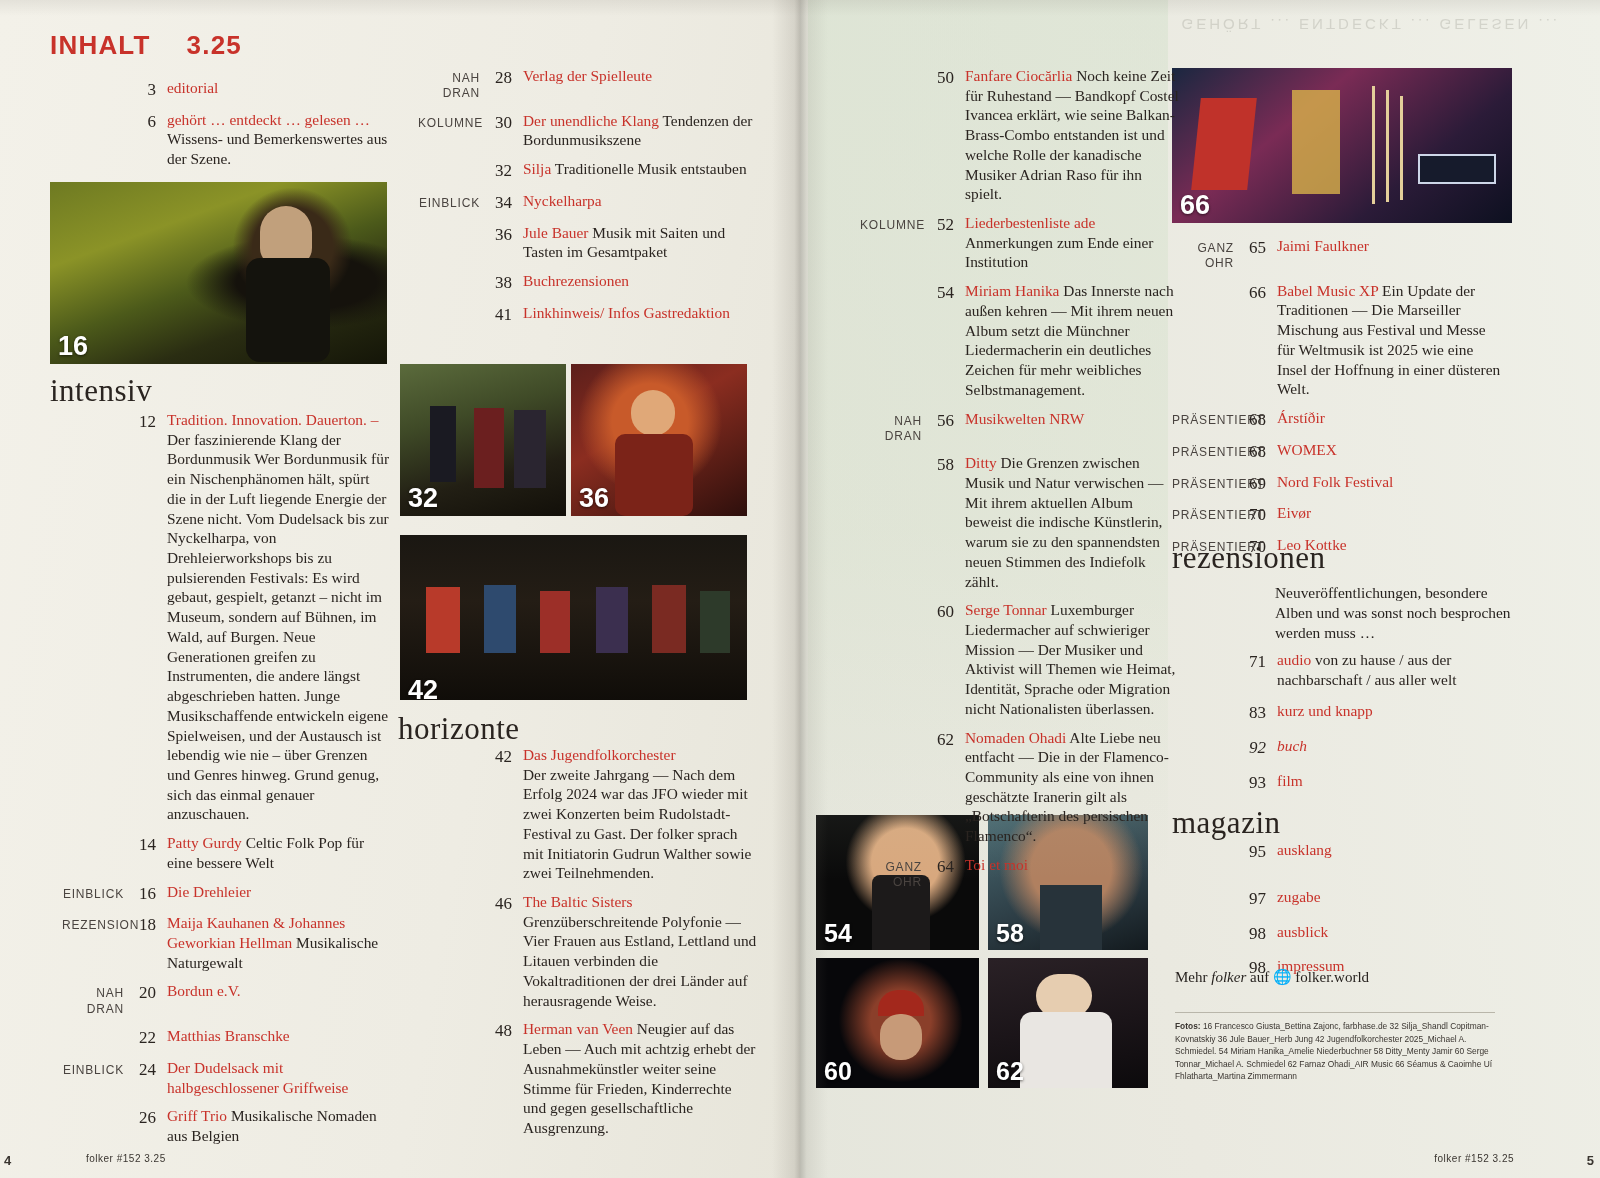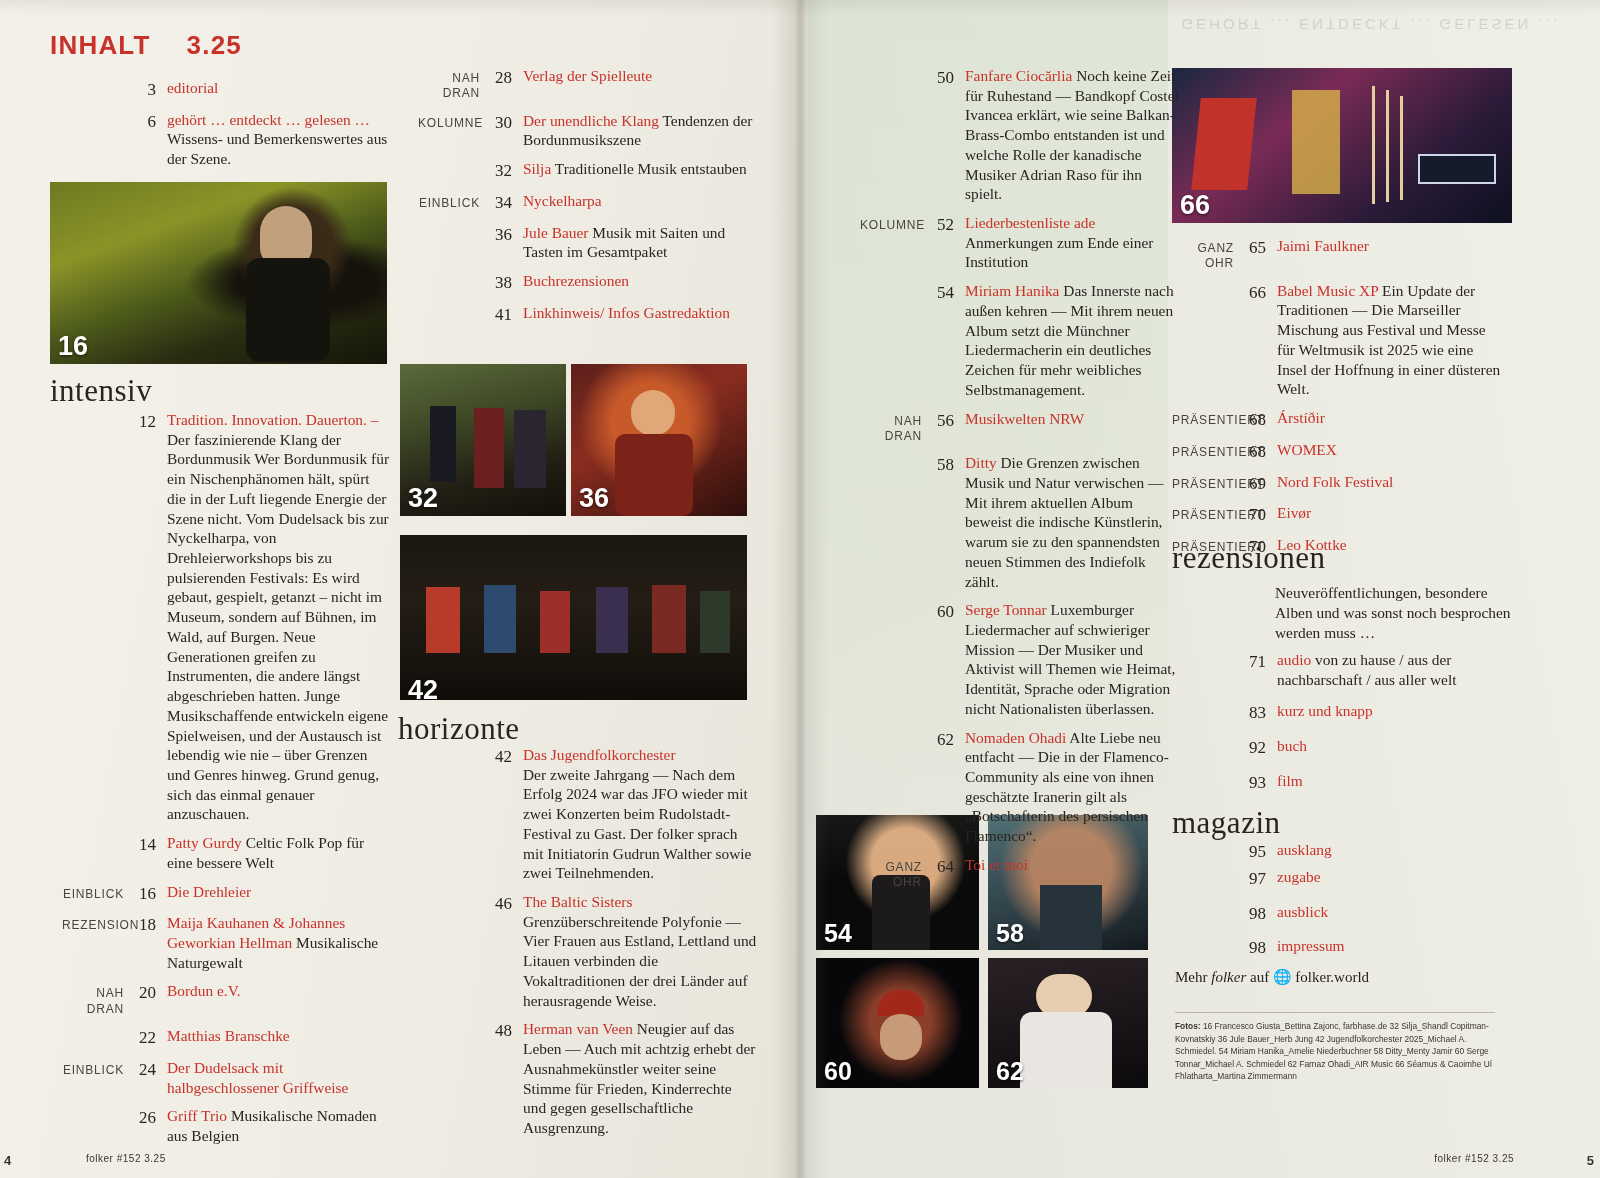--- a/index.html
+++ b/index.html
@@ -406,35 +406,35 @@
         <div class="kicker"></div>
         <div class="pg">71</div>
         <div class="txt"><span class="ttl">audio</span>
           <span class="desc">von zu hause / aus der nachbarschaft / aus aller welt</span></div>
       </div>
       <div class="entry" style="margin-top:12px;">
         <div class="kicker"></div>
         <div class="pg">83</div>
         <div class="txt"><span class="ttl">kurz und knapp</span></div>
       </div>
-      <div class="entry" style="margin-top:12px;">
+      <div class="entry" style="margin-top:12px;font-style:italic;">
         <div class="kicker"></div>
         <div class="pg">92</div>
         <div class="txt"><span class="ttl">buch</span></div>
       </div>
       <div class="entry" style="margin-top:12px;">
         <div class="kicker"></div>
         <div class="pg">93</div>
         <div class="txt"><span class="ttl">film</span></div>
       </div>
     </div>
 
     <div class="section-title" style="position:absolute; left:372px; top:805px;">magazin</div>
     <div class="toc" style="left:372px; top:840px; width:330px;">
-      <div class="entry" style="margin-bottom:4px;">
+      <div class="entry" style="margin-bottom:24px;">
         <div class="kicker"></div>
         <div class="pg">95</div>
         <div class="txt"><span class="ttl">ausklang</span></div>
       </div>
       <div class="entry" style="margin-bottom:12px;">
         <div class="kicker"></div>
         <div class="pg">97</div>
         <div class="txt"><span class="ttl">zugabe</span></div>
       </div>
       <div class="entry" style="margin-bottom:12px;">

